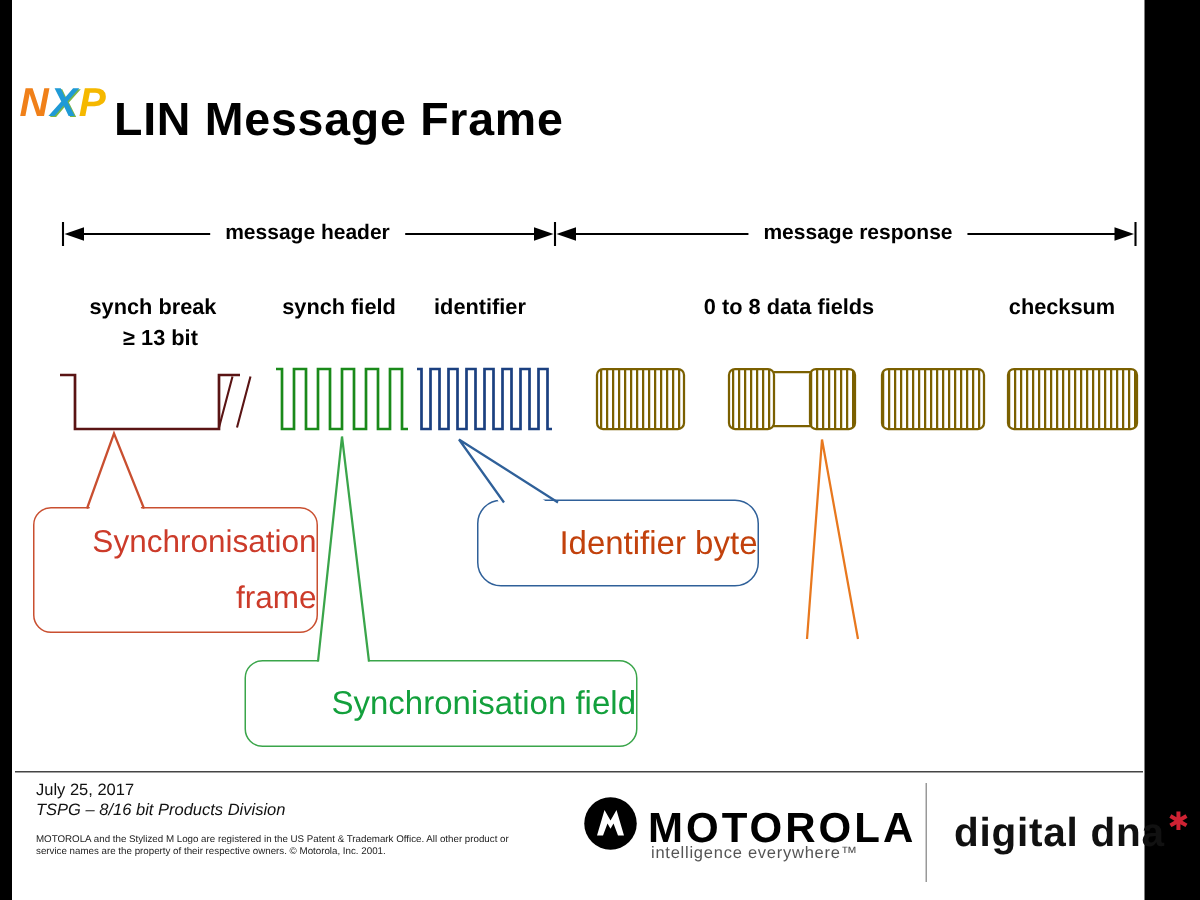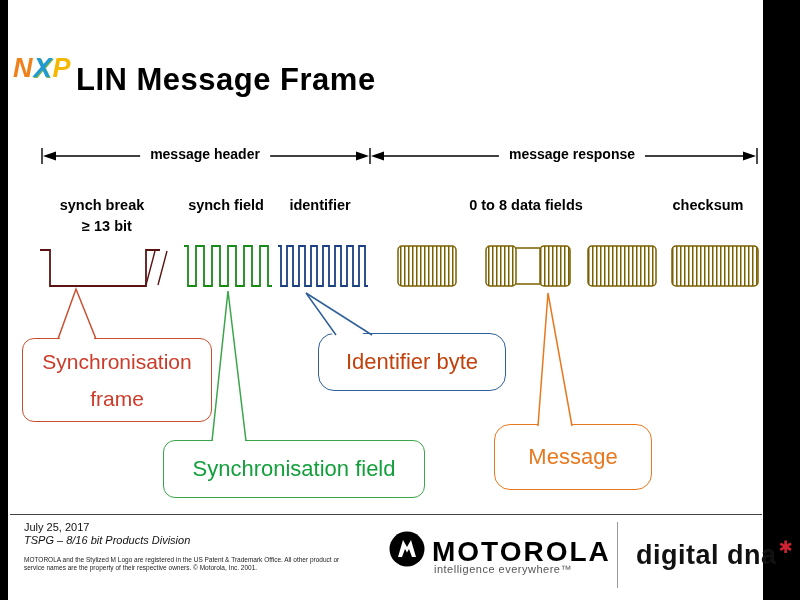--- a/index.html
+++ b/index.html
@@ -19,21 +19,21 @@
   .title{position:absolute;left:76px;top:62px;margin:0;font-size:31px;font-weight:bold;
          color:#000;letter-spacing:0.5px;}
 
   .arrowlabel{position:absolute;top:146px;transform:translateX(-50%);background:#fff;
               padding:0 10px;font-size:14px;font-weight:bold;white-space:nowrap;z-index:4;}
   .fieldlabel{position:absolute;top:197px;transform:translateX(-50%);font-size:14.5px;
               font-weight:bold;white-space:nowrap;}
   .fieldlabel.sub{top:218px;}
 
   .callout{position:absolute;background:#fff;border:1.5px solid;display:flex;
-           flex-direction:column;align-items:center;justify-content:center;
+           flex-direction:column;align-items:flex-end;justify-content:center;
            text-align:center;z-index:2;}
   .callout.frame{left:22px;top:338px;width:188px;height:82px;border-radius:12px;
                  border-color:#c94f30;color:#cc3b2a;font-size:21px;line-height:37px;}
   .callout.field{left:163px;top:440px;width:260px;height:56px;border-radius:12px;
                  border-color:#3aa54a;color:#13a03c;font-size:22px;}
   .callout.ident{left:318px;top:333px;width:186px;height:56px;border-radius:16px;
                  border-color:#2f6099;color:#c2410c;font-size:22px;}
   .callout.msg{left:494px;top:424px;width:156px;height:64px;border-radius:16px;
                border-color:#e8781e;color:#e8781e;font-size:22px;}
 
@@ -81,23 +81,20 @@
 
   <div class="callout frame">
     <div>Synchronisation</div>
     <div>frame</div>
   </div>
   <div class="callout field">
     <div>Synchronisation field</div>
   </div>
   <div class="callout ident">
     <div>Identifier byte</div>
-  </div>
-  <div class="callout msg">
-    <div>Message</div>
   </div>
 
   <svg class="overlay" width="800" height="600">
     <defs>
       <pattern id="stripes" width="4" height="8" patternUnits="userSpaceOnUse">
         <rect width="4" height="8" fill="#ffffff"></rect>
         <rect width="1.5" height="8" fill="#7b6000"></rect>
       </pattern>
     </defs>
 

